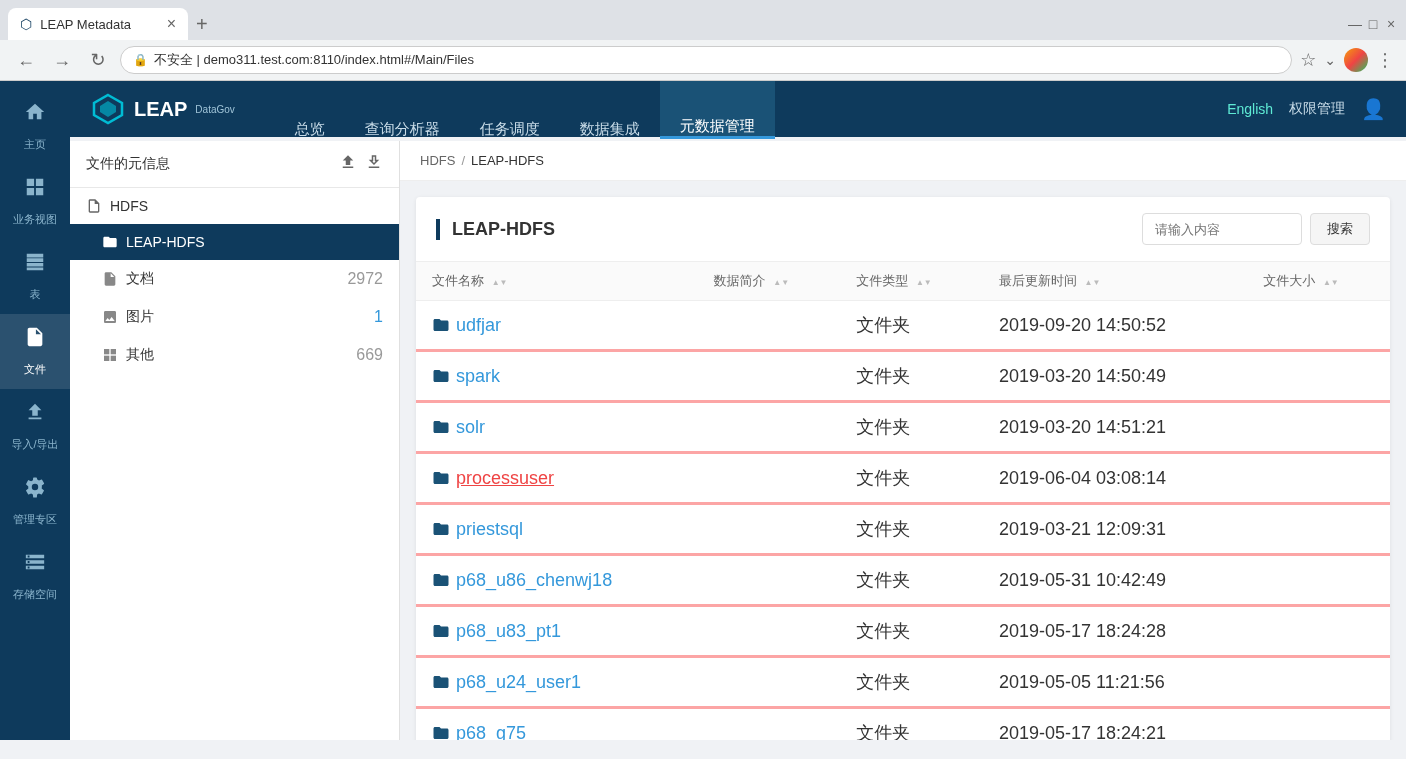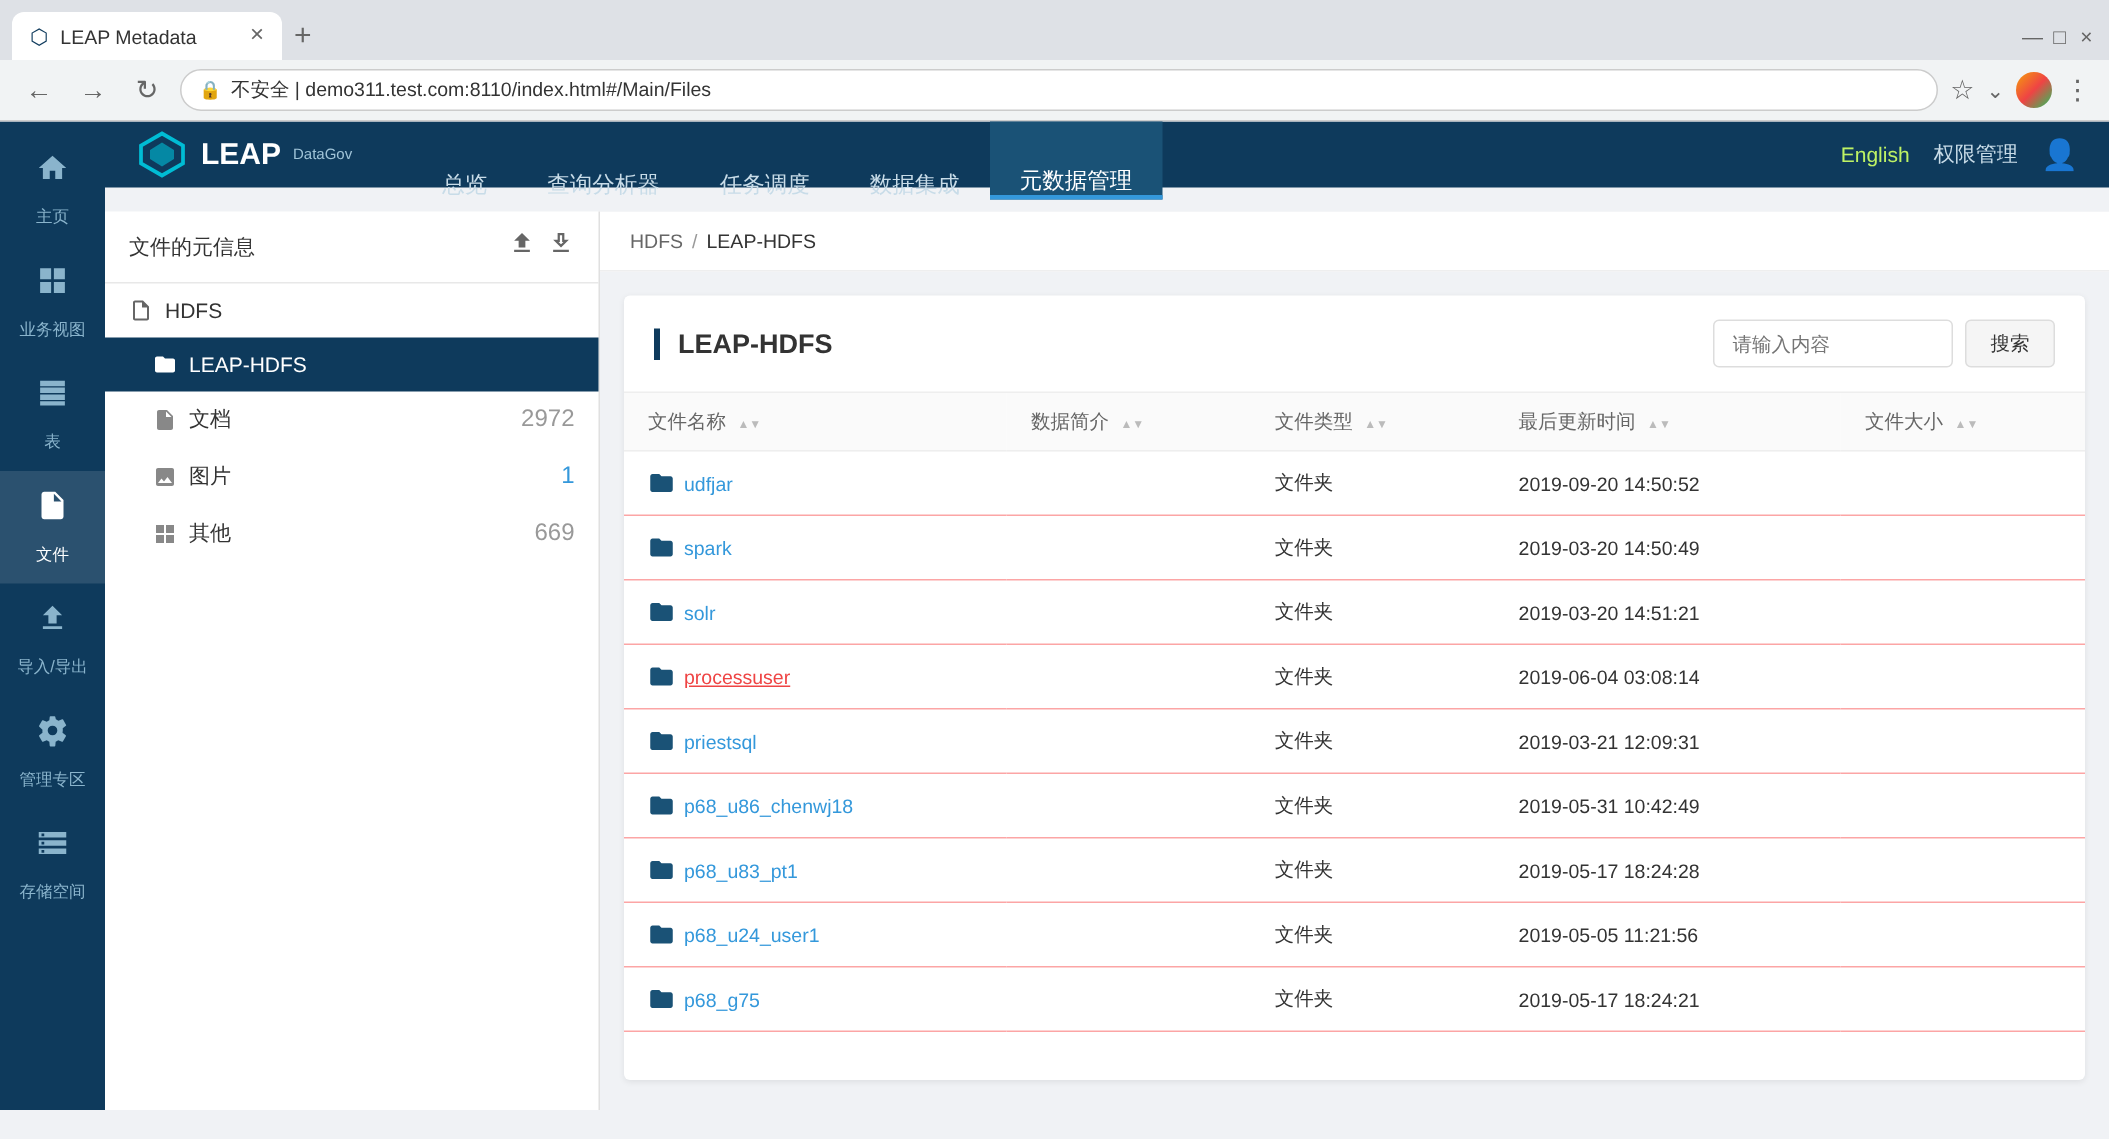--- a/index.html
+++ b/index.html
@@ -25,21 +25,21 @@
     
     .icon-sidebar { width: 70px; background: #0e3a5c; display: flex; flex-direction: column; align-items: center; padding-top: 10px; gap: 0; }
     .icon-sidebar-item { display: flex; flex-direction: column; align-items: center; padding: 12px 0; width: 100%; cursor: pointer; color: #8ab4cc; font-size: 10px; gap: 14px; }
     .icon-sidebar-item svg { width: 22px; height: 22px; }
     .icon-label { font-size: 11px; }
     .logo-area { display: flex; align-items: center; gap: 8px; margin-right: 40px; }
     .nav-items { display: flex; gap: 0; flex: 1; }
     .nav-item { padding: 0 20px; height: 60px; display: flex; align-items: flex-end; color: #c8dce8; cursor: pointer; font-size: 15px; }
     .nav-item.active { background: #1a5276; color: #fff; border-bottom: 3px solid #3498db; }
     .nav-right { display: flex; align-items: center; gap: 16px; margin-left: auto; }
-    .lang-btn { color: #bef264; cursor: pointer; font-size: 14px; margin-left: 37px; }
+    .lang-btn { color: #5eead4; cursor: pointer; font-size: 14px; margin-left: 37px; }
     .perm-btn { color: #c8dce8; cursor: pointer; font-size: 14px; }
     .user-icon { color: #c8dce8; font-size: 20px; cursor: pointer; }
 
     
     .left-panel { width: 330px; background: #fff; border-right: 1px solid #e0e0e0; flex-shrink: 0; }
     .panel-header { display: flex; align-items: center; justify-content: space-between; padding: 12px 16px; border-bottom: 1px solid #e8e8e8; }
     .panel-title { font-size: 14px; color: #333; font-weight: 500; }
     .panel-actions { display: flex; gap: 8px; }
     .panel-action-btn { background: none; border: none; color: #666; cursor: pointer; font-size: 16px; }
 
@@ -60,31 +60,31 @@
     .content-header { display: flex; align-items: center; padding: 16px 20px; border-bottom: 1px solid #eee; }
     .content-title { font-size: 18px; font-weight: 600; color: #333; border-left: 4px solid #0e3a5c; padding-left: 12px; }
     .search-area { margin-left: auto; display: flex; gap: 8px; }
     .search-input { border: 1px solid #ddd; border-radius: 4px; padding: 6px 12px; font-size: 13px; width: 160px; color: #999; }
     .search-btn { background: #f5f5f5; border: 1px solid #ddd; border-radius: 4px; padding: 6px 16px; cursor: pointer; font-size: 13px; color: #333; }
 
     
     .data-table { width: 100%; border-collapse: collapse; }
     .data-table th { padding: 10px 16px; text-align: left; font-size: 13px; color: #666; font-weight: 500; border-bottom: 1px solid #eee; background: #fafafa; }
     .data-table th .sort-icons { display: inline-flex; flex-direction: column; margin-left: 4px; font-size: 8px; color: #bbb; }
-    .data-table td { padding: 12px 16px; font-size: 13px; color: #333; border-bottom: 1px solid #fca5a5; }
+    .data-table td { padding: 12px 16px; font-size: 18px; color: #333; border-bottom: 3px solid #fca5a5; }
     .file-type { color: #666; }
     .file-date { color: #3498db; }
     .file-name-cell { display: flex; align-items: center; }
 
     
     .pagination { display: flex; align-items: center; justify-content: flex-end; padding: 16px 20px; gap: 4px; }
 
     
     .app-body { position: relative; width: 1406px; height: 659px; overflow: hidden; }
-    .top-nav-wrapper { position: absolute; top: 0; left: 70px; right: 0; height: 44px; background: #0e3a5c; display: flex; align-items: center; padding: 0 20px; z-index: 10; }
+    .top-nav-wrapper { position: absolute; top: 0; left: 70px; right: 0; height: 56px; background: #0e3a5c; display: flex; align-items: center; padding: 0 20px; z-index: 10; }
     .content-area { position: absolute; top: 60px; left: 70px; right: 0; bottom: 0; display: flex; }
   </style>
 </head>
 <body>
 
 <div class="browser-chrome">
   <div class="browser-title-bar">
     <div class="browser-tab">
       <span style="color:#0e3a5c; font-size:14px;">⬡</span>
       <span class="browser-tab-title">LEAP Metadata</span>

